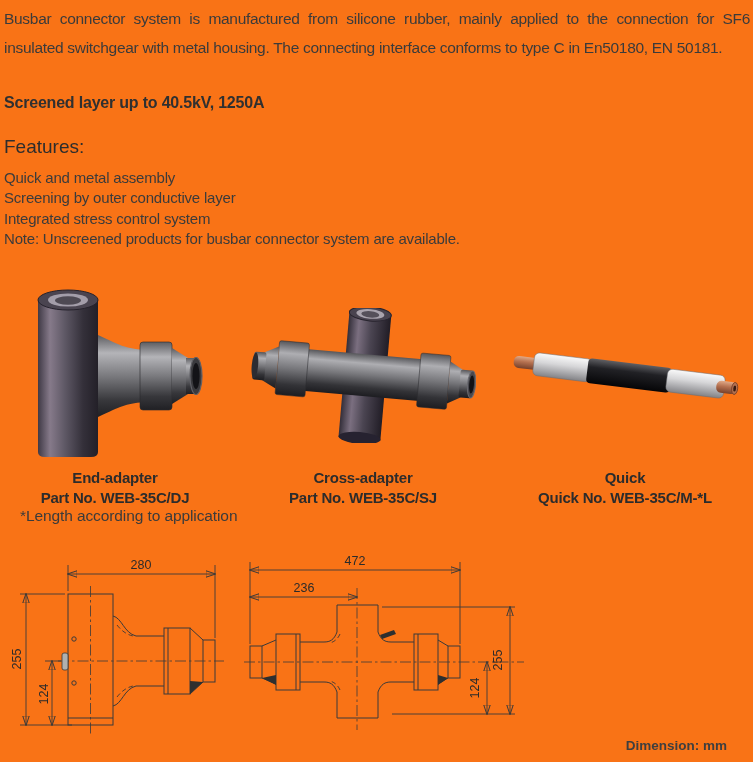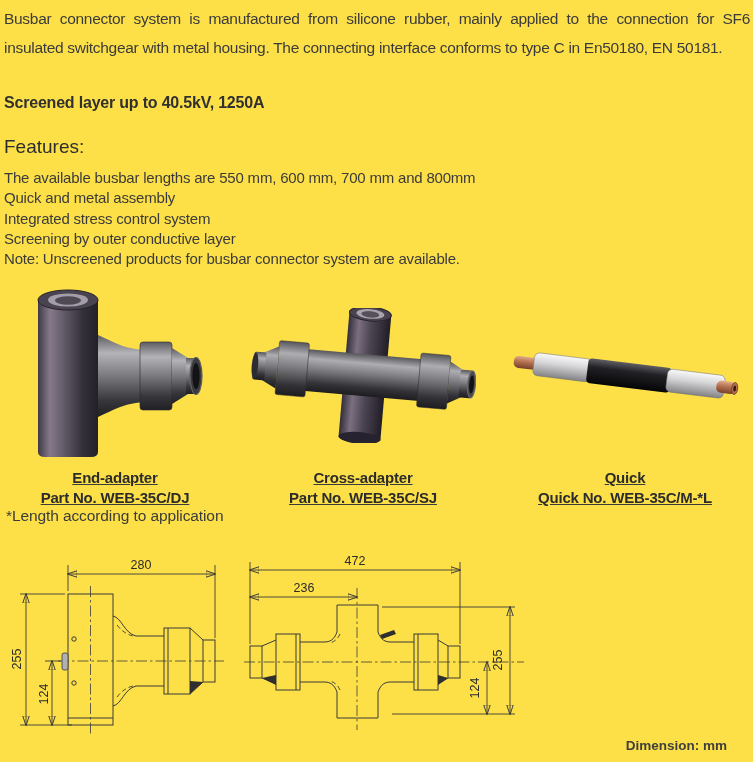--- a/index.html
+++ b/index.html
@@ -4,55 +4,55 @@
 <style>
   * { margin:0; padding:0; box-sizing:border-box; }
   html,body { width:753px; height:762px; }
   body {
     background:#ffffff;
     font-family:"Liberation Sans", sans-serif;
     color:#3b3b3b;
     position:relative;
     overflow:hidden;
   }
-  .page { position:absolute; inset:0; background:#fde047; }
+  .page { position:absolute; inset:0; background:#f97316; }
 
   .intro {
     position:absolute; left:4px; top:4px; width:746px;
     font-size:15.5px; line-height:29px; letter-spacing:-0.3px;
     text-align:justify; color:#3b3b3b;
   }
   .subtitle {
     position:absolute; left:4px; top:94px;
     font-size:16px; font-weight:700; color:#303030; letter-spacing:-0.2px;
   }
   .features-heading {
     position:absolute; left:4px; top:136px;
     font-size:19px; font-weight:400; color:#2d2d2d;
   }
   .features {
     position:absolute; left:4px; top:168px;
     font-size:15px; line-height:20.3px; letter-spacing:-0.2px; color:#3b3b3b;
   }
 
   .figures { position:absolute; left:0; top:285px; width:753px; height:225px; }
-  .fig { position:absolute; top:0;text-decoration:underline; }
+  .fig { position:absolute; top:0; }
   #fig1 { left:10px;  width:210px; }
   #fig2 { left:248px; width:230px; }
   #fig3 { left:505px; width:240px; }
   .imgbox { height:180px; display:flex; align-items:center; justify-content:center; }
   .fig-name, .fig-part {
     text-align:center; font-size:15px; font-weight:700;
     color:#2c2c2c; letter-spacing:-0.2px;
   }
   .fig-name { margin-top:4px; }
   .fig-part { margin-top:3px; }
 
   .length-note {
-    position:absolute; left:6px; top:507px;
+    position:absolute; left:20px; top:507px;
     font-size:15.5px; color:#3b3b3b; letter-spacing:-0.1px;
   }
 
   .dwg { position:absolute; top:548px; }
   #dwgL { left:12px; }
   #dwgR { left:242px; }
   .dwg line, .dwg path, .dwg rect, .dwg circle { stroke:#3a3a3a; stroke-width:1; fill:none; }
   .dwg .cl  { stroke-dasharray:11 3 2.5 3; stroke-width:0.8; }
   .dwg .dsh { stroke-dasharray:4.5 3; stroke-width:0.9; }
   .dwg .dim { stroke-width:0.9; }
@@ -74,24 +74,23 @@
 
 <div class="page">
 
   <p class="intro">Busbar connector system is manufactured from silicone rubber, mainly applied to the connection for SF6 insulated switchgear with metal housing. The connecting interface conforms to type C in En50180, EN 50181.</p>
 
   <h3 class="subtitle">Screened layer up to 40.5kV, 1250A</h3>
 
   <h2 class="features-heading">Features:</h2>
 
   <div class="features">
-    <div>The available busbar lengths are 550 mm, 600 mm, 700 mm and 800mm</div>
     <div>Quick and metal assembly</div>
+    <div>Screening by outer conductive layer</div>
     <div>Integrated stress control system</div>
-    <div>Screening by outer conductive layer</div>
     <div>Note: Unscreened products for busbar connector system are available.</div>
   </div>
 
   <div class="figures">
 
     <figure class="fig" id="fig1">
       <div class="imgbox">
         <svg class="photo" width="178" height="172" viewBox="0 0 178 172">
           <defs>
             <linearGradient id="gv1" x1="0" y1="0" x2="1" y2="0">

